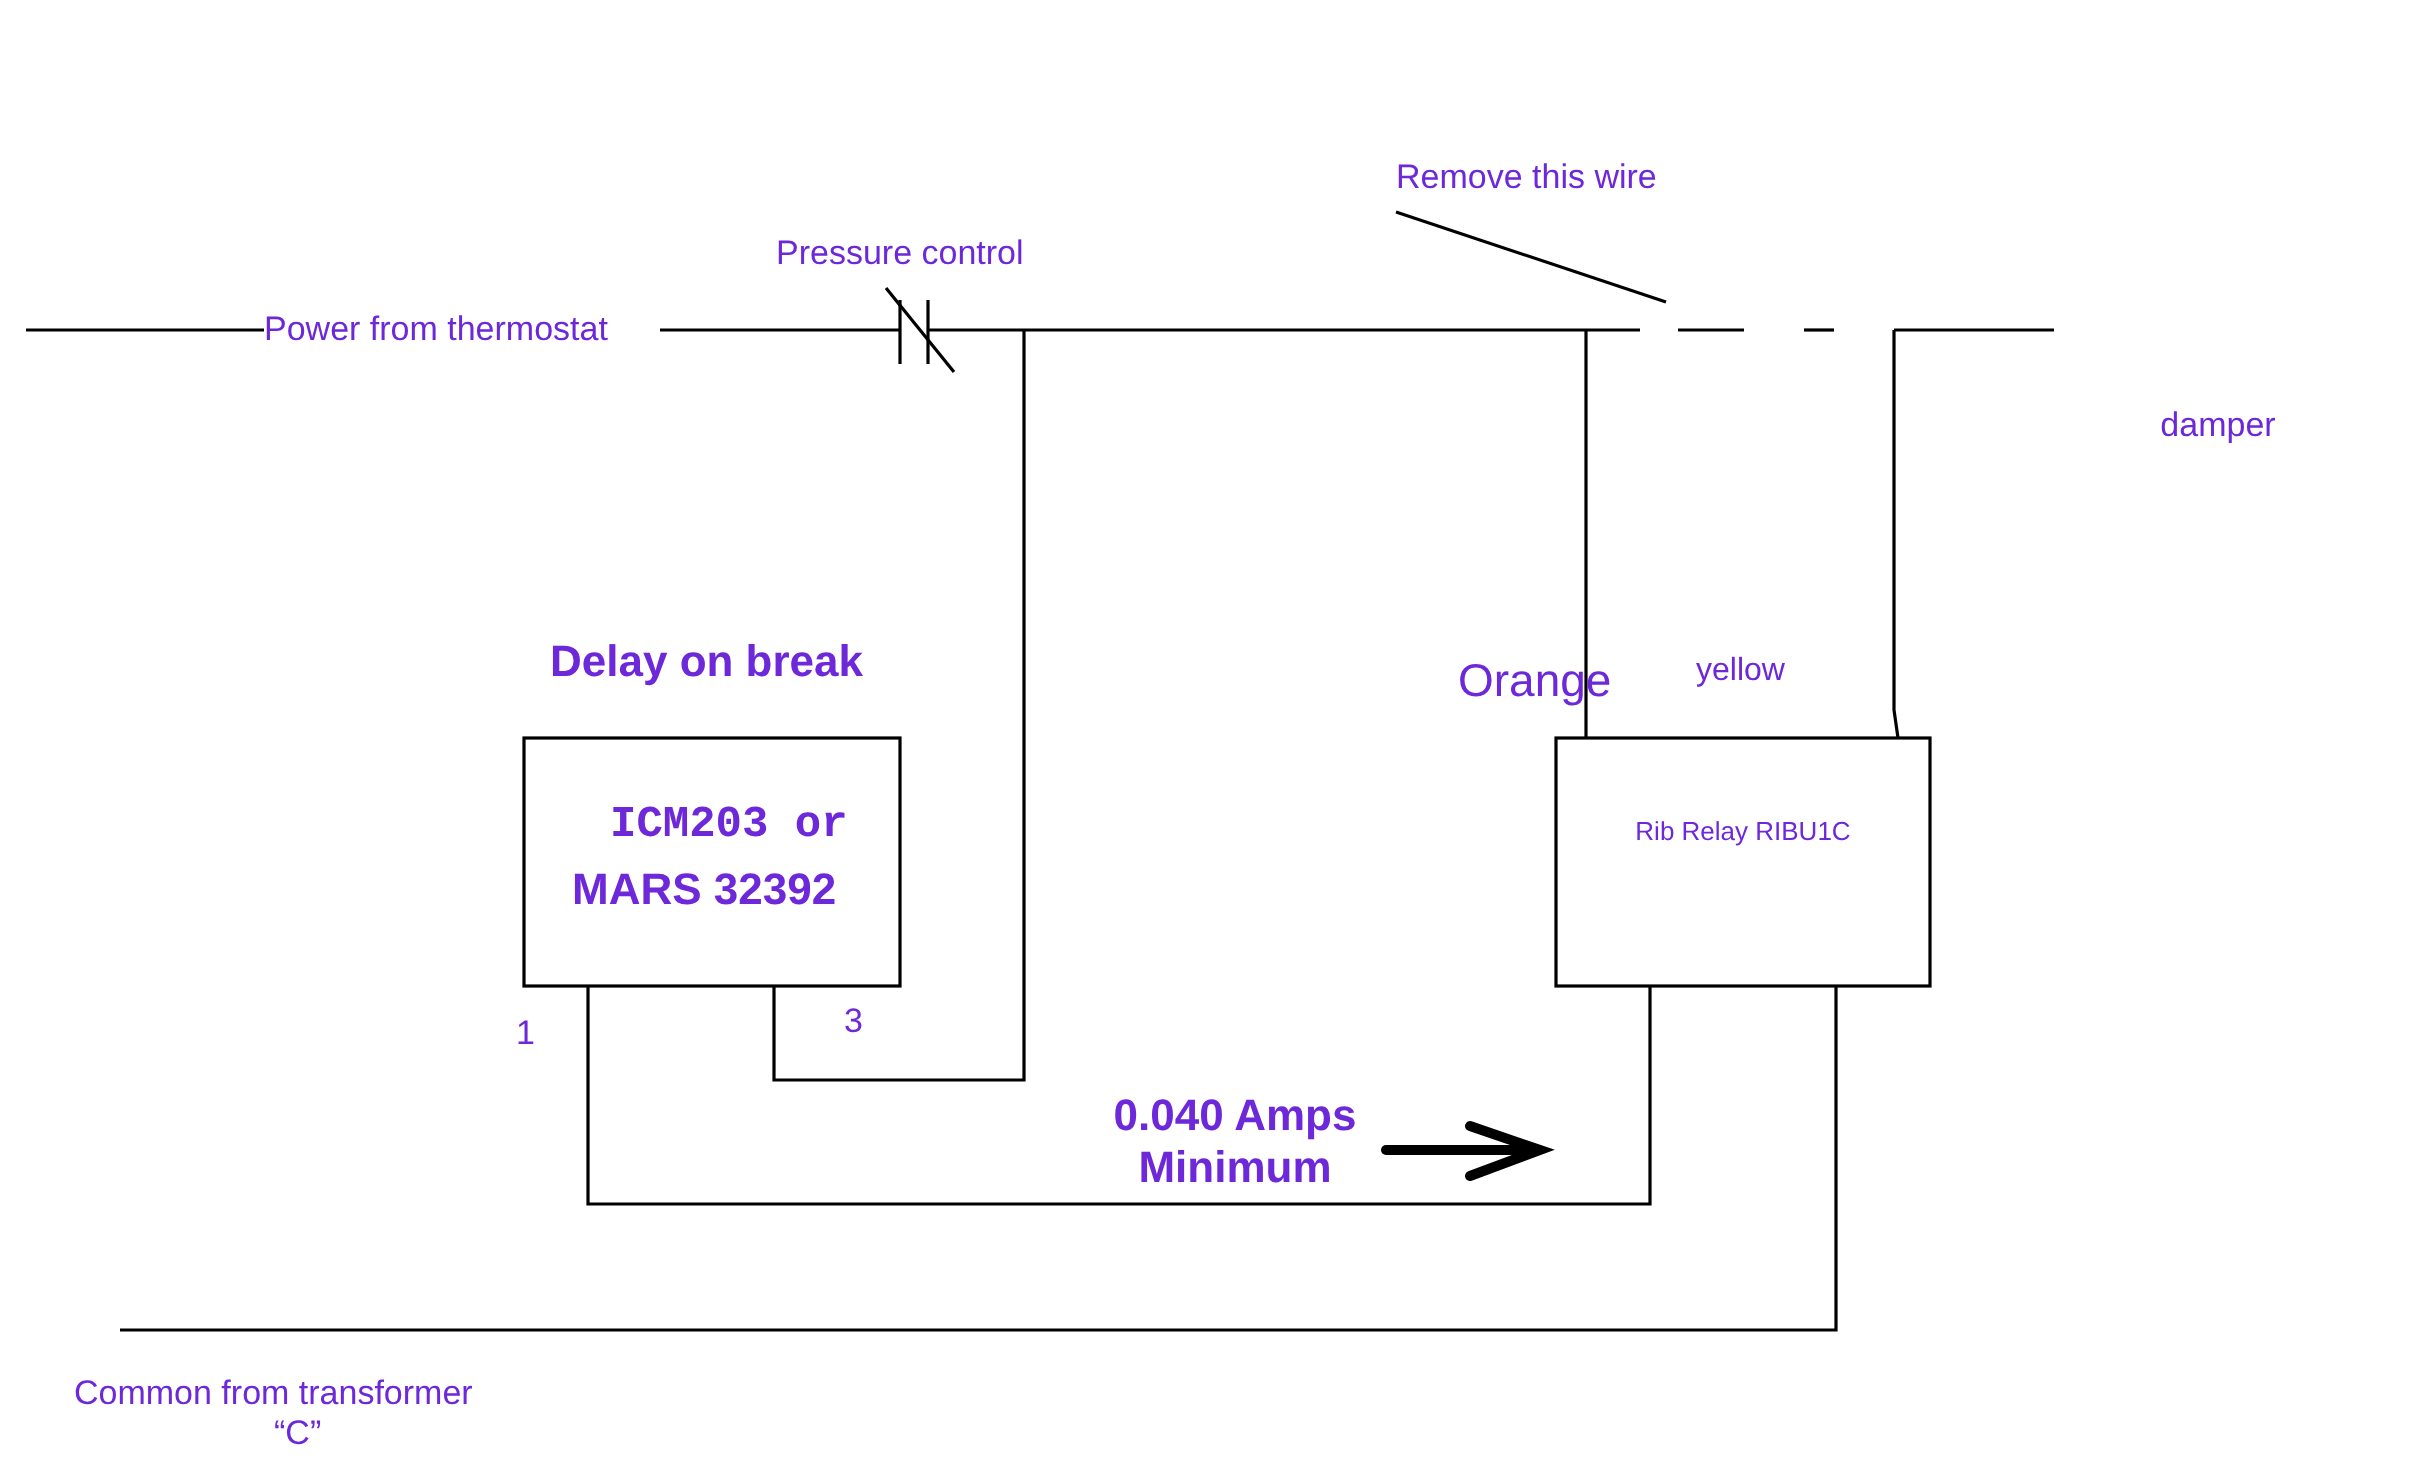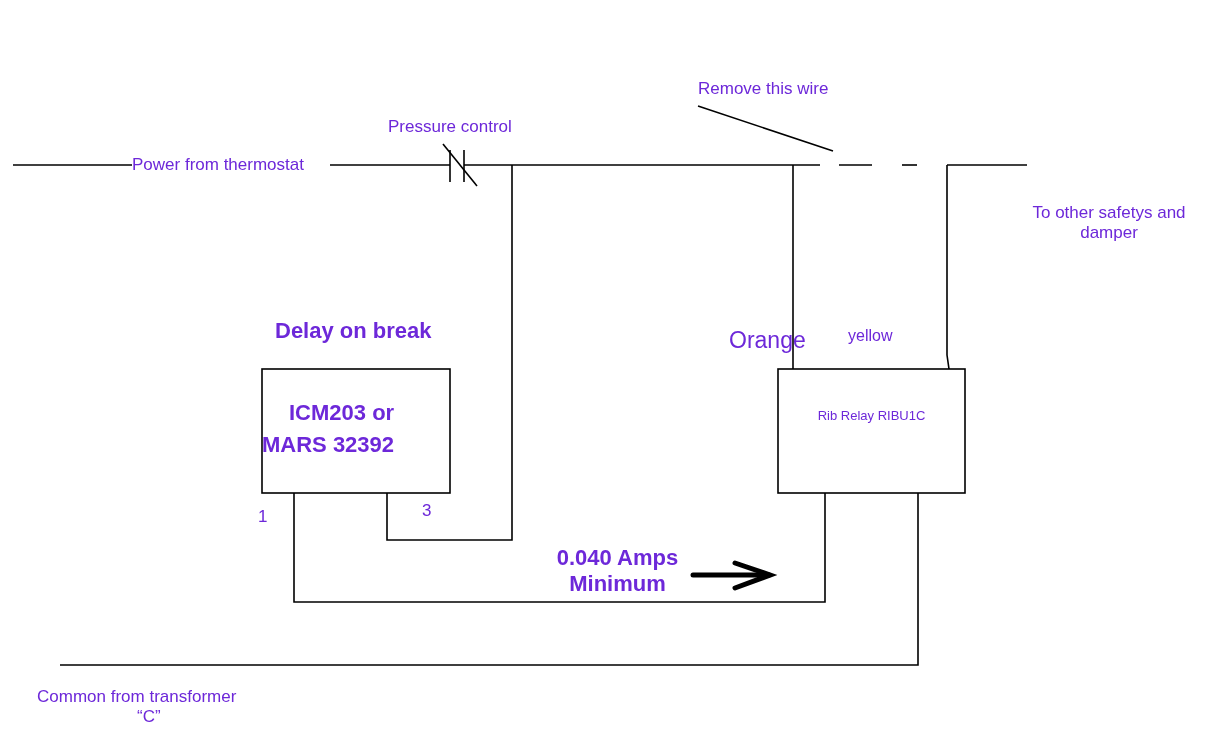--- a/index.html
+++ b/index.html
@@ -54,29 +54,28 @@
     <line x1="693" y1="575" x2="769" y2="575"></line>
     <polyline points="735,563 770,575 735,588"></polyline>
   </g>
 </svg>
 
 <div class="lbl normal" style="left:132px; top:155px;">Power from thermostat</div>
 <div class="lbl normal" style="left:388px; top:117px;">Pressure control</div>
 <div class="lbl normal" style="left:698px; top:79px;">Remove this wire</div>
 
 <div class="lbl normal center" style="left:1018px; top:203px; width:182px;">
-  <div>To other safetys and</div>
   <div>damper</div>
 </div>
 
 <div class="lbl bold" style="left:275px; top:318px; font-size:22px;">Delay on break</div>
 
 <div class="lbl bold" style="left:262px; top:397px; width:188px; font-size:22px; line-height:1.45;">
-  <div style="padding-left:27px;">ICM203 or</div>
-  <div style="">MARS 32392</div>
+  <div style="padding-left:43px;font-family:Liberation Mono, monospace;">ICM203 or</div>
+  <div style="padding-left:24px;">MARS 32392</div>
 </div>
 
 <div class="lbl normal" style="left:258px; top:507px;">1</div>
 <div class="lbl normal" style="left:422px; top:501px;">3</div>
 
 <div class="lbl normal" style="left:729px; top:327px; font-size:23px;">Orange</div>
 <div class="lbl normal" style="left:848px; top:327px; font-size:16px;">yellow</div>
 
 <div class="lbl center" style="left:778px; top:409px; width:187px; font-size:13px;">Rib Relay RIBU1C</div>
 

